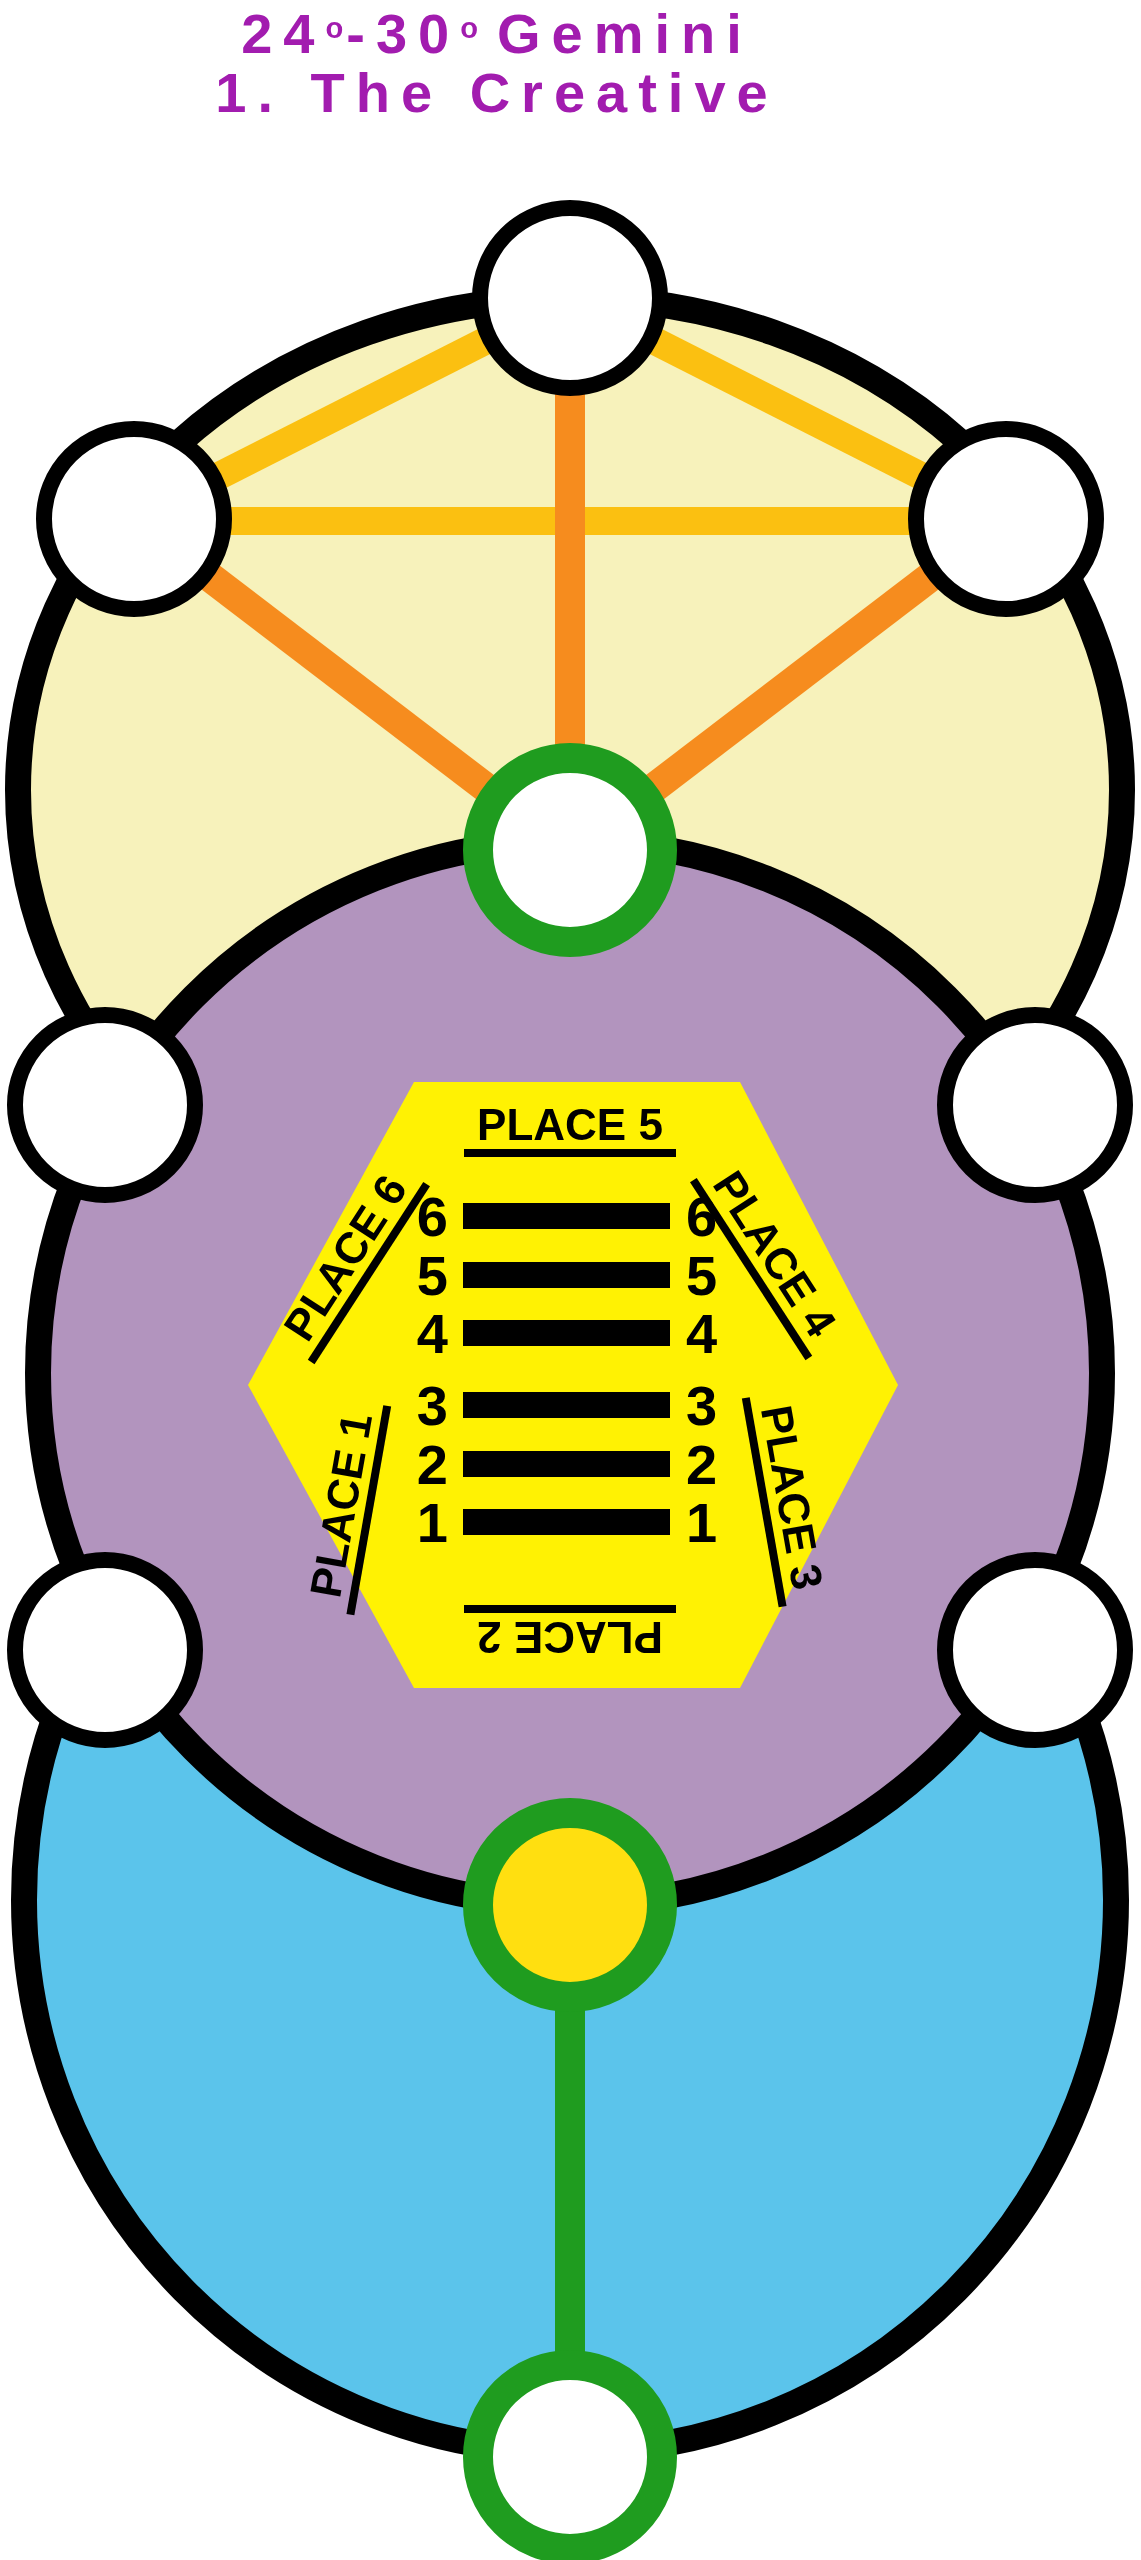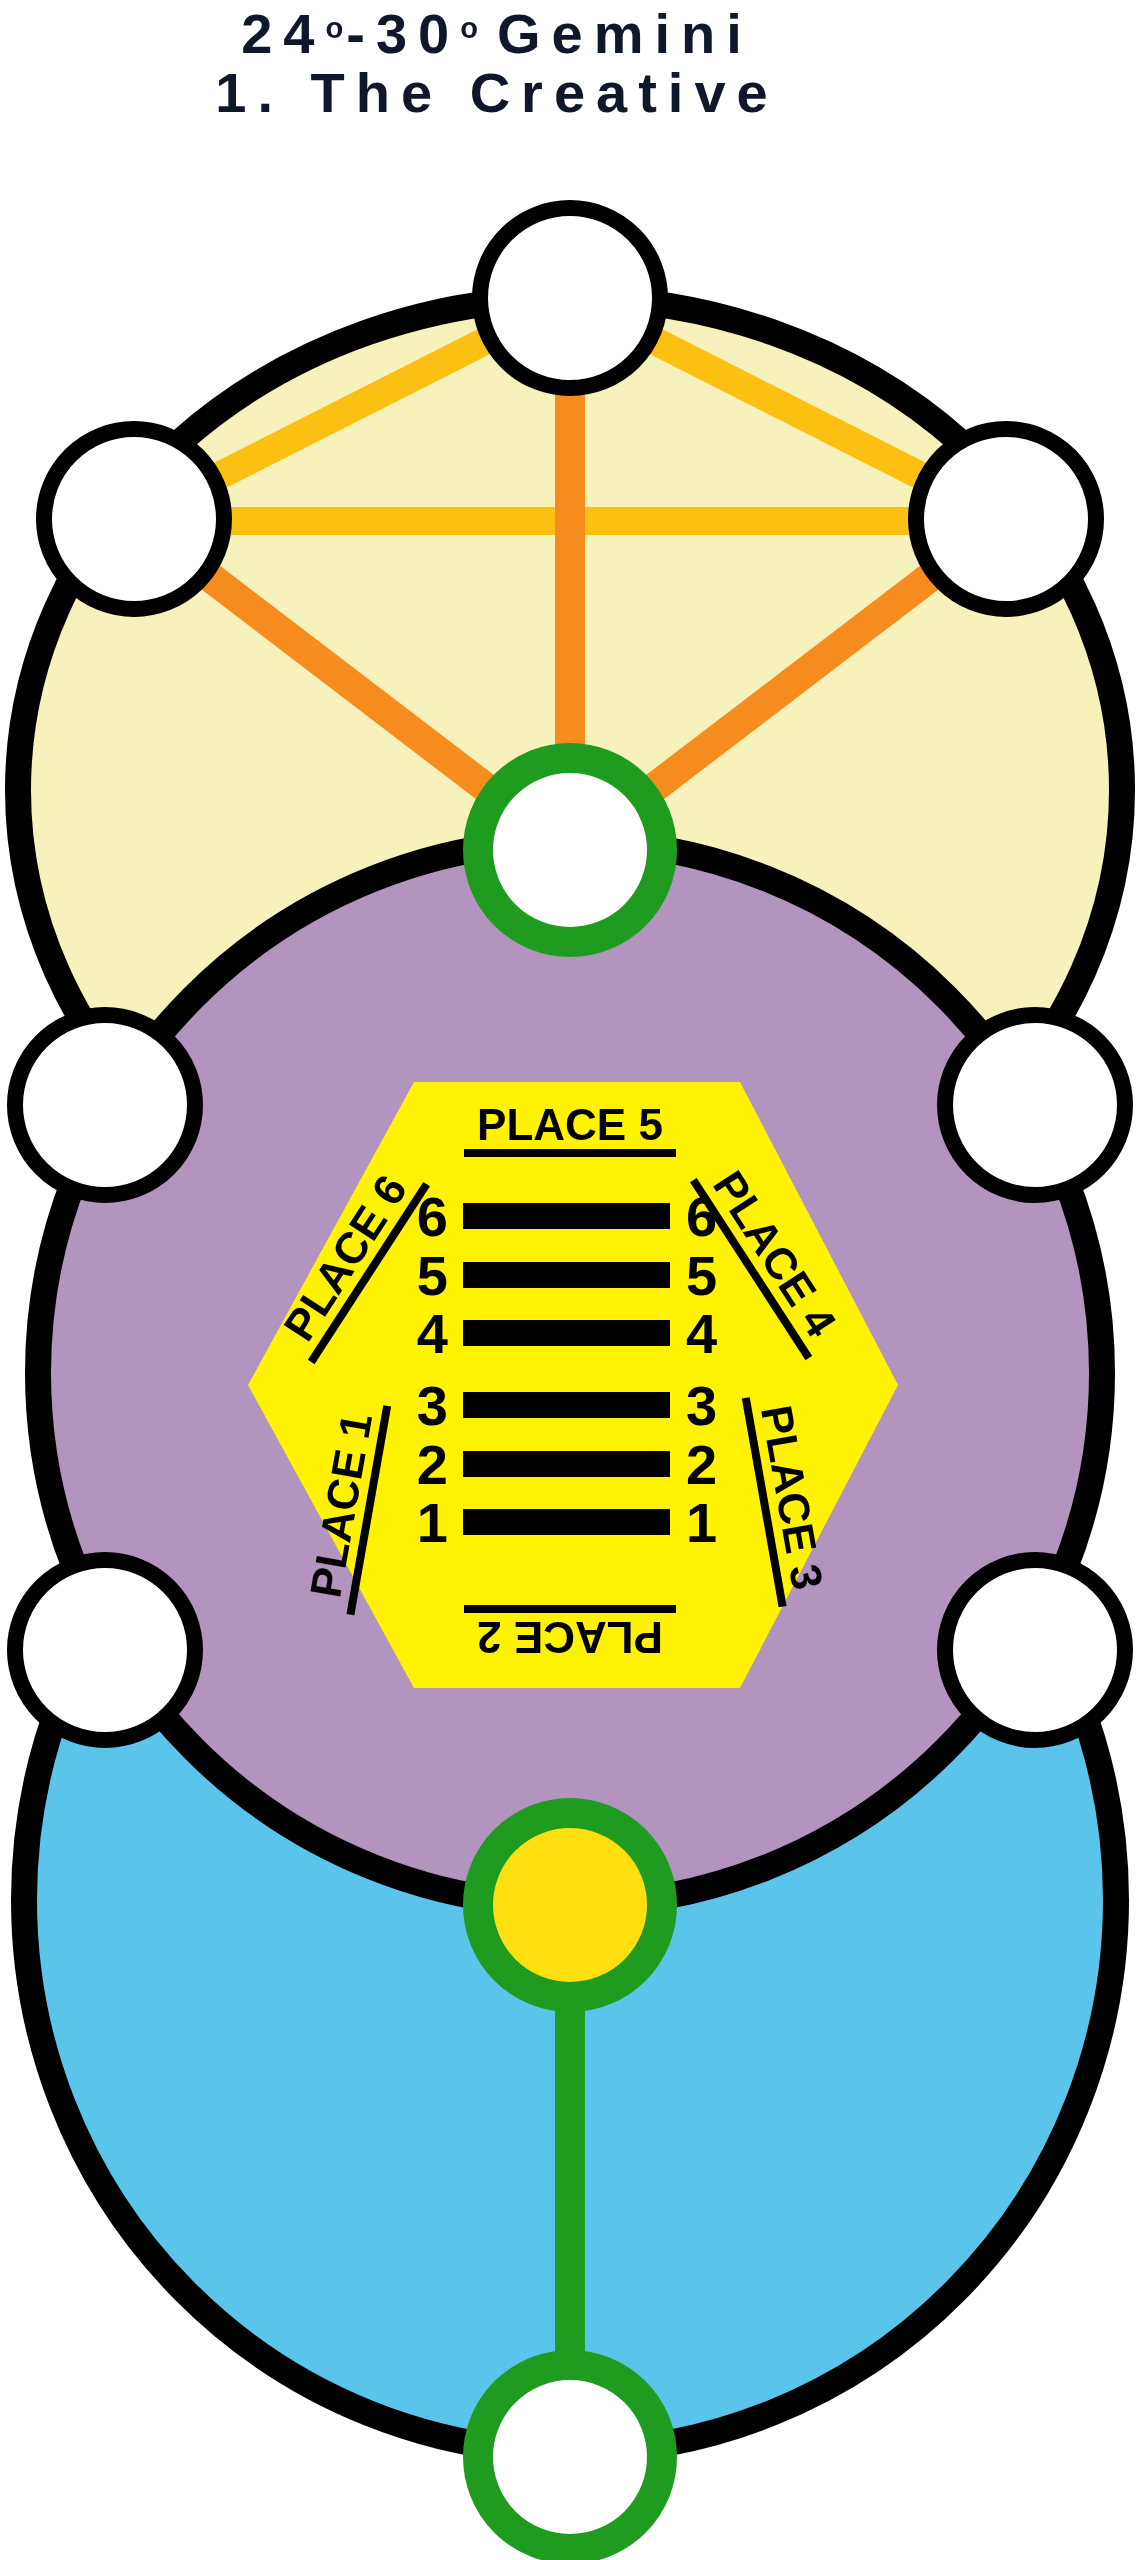--- a/index.html
+++ b/index.html
@@ -2,21 +2,21 @@
 <html><head>
 <meta charset="utf-8">
 <style>
   html,body{margin:0;padding:0;}
   body{
     width:1141px;height:2560px;background:#ffffff;position:relative;
     font-family:"Liberation Sans",sans-serif;
   }
   .title-block{
     position:absolute;top:4px;left:0;width:994px;text-align:center;
-    font-weight:bold;color:#0f172a;z-index:5;
+    font-weight:bold;color:#a21caf;z-index:5;
   }
   .title-line{font-size:56px;letter-spacing:11px;line-height:1.06;white-space:nowrap;}
   .title-line sup{font-size:0.52em;vertical-align:0.5em;letter-spacing:3px;}
   .zodiac-sign{margin-left:16px;}
   svg{position:absolute;top:0;left:0;}
   svg text{font-family:"Liberation Sans",sans-serif;font-weight:bold;fill:#000;}
   .place-label{font-size:44px;}
   .line-num{font-size:56px;}
 </style>
 </head>

